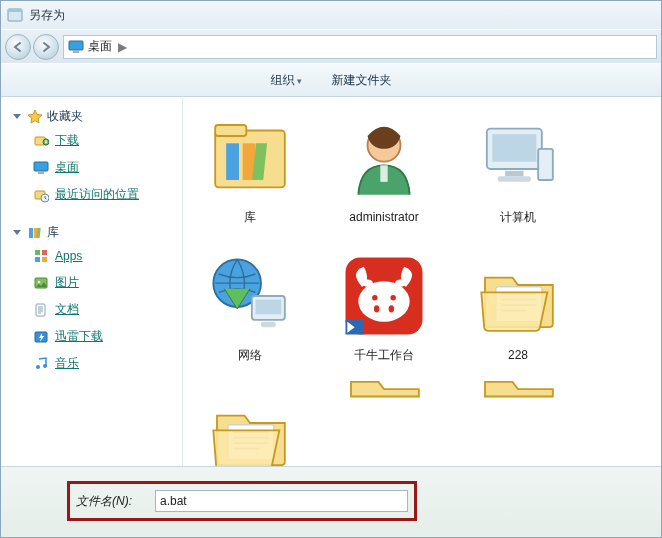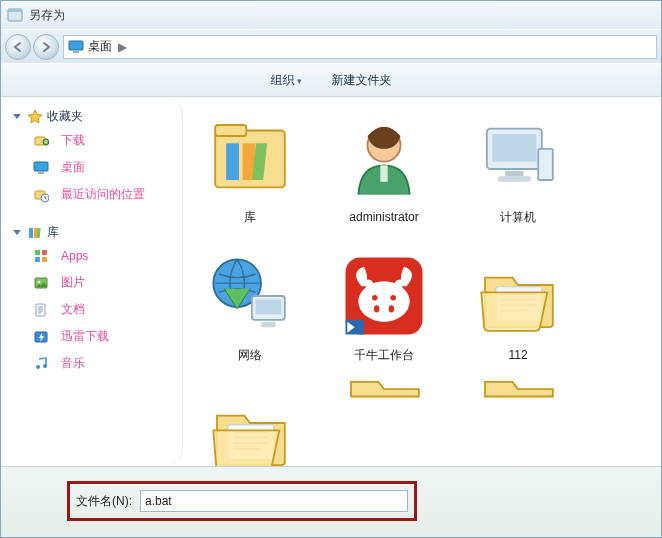--- a/index.html
+++ b/index.html
@@ -12,38 +12,38 @@
   .nav-buttons { display: flex; gap: 2px; }
   .nav-btn { width: 26px; height: 26px; border-radius: 13px; background: radial-gradient(circle at 40% 35%,#fbfdff,#cfdfe8 60%,#aac2d0); border: 1px solid #9cb4c3; display: flex; align-items: center; justify-content: center; color: #6f8491; cursor: default; }
   .breadcrumb { flex: 1; height: 24px; background: #fff; border: 1px solid #b6c8d5; display: flex; align-items: center; padding: 0 4px; gap: 4px; }
   .breadcrumb .monitor-icon { width: 16px; height: 14px; }
   .breadcrumb .crumb { color: #1a1a1a; }
   .breadcrumb .sep { color: #7a7a7a; margin-left: 2px; }
   .toolbar { height: 34px; display: flex; align-items: center; padding: 0 8px; gap: 14px; background: linear-gradient(#f4f9fc,#e4eef5); border-top: 1px solid #fff; border-bottom: 1px solid #c8d6df; justify-content: center; }
   .toolbar .tb-item { color: #213547; padding: 3px 8px; border-radius: 2px; }
   .toolbar .tb-item.organize::after { content: " ▾"; font-size: 9px; color: #5a6a75; }
   .body { flex: 1; display: flex; min-height: 0; background: #fff; border-top: 1px solid #fff; }
-  .sidebar { width: 182px; padding: 8px 0 8px 8px; overflow: hidden; border-right: 1px solid #e0e9ef; border-radius: 17px; }
+  .sidebar { width: 182px; padding: 8px 0 8px 8px; overflow: hidden; border-right: 1px solid #e0e9ef; }
   .group { margin-bottom: 14px; }
   .group-header { display: flex; align-items: center; gap: 4px; padding: 2px 4px; color: #1a3550; cursor: default; }
   .group-header .caret { width: 0; height: 0; border-left: 4px solid transparent; border-right: 4px solid transparent; border-top: 5px solid #5a7a94; margin-right: 2px; }
   .group-items { margin-left: 22px; }
-  .tree-item { display: flex; align-items: center; gap: 12px; padding: 5px 2px; color: #ec4899; cursor: default; }
+  .tree-item { display: flex; align-items: center; gap: 6px; padding: 5px 2px; color: #0f766e; cursor: default; text-decoration: underline; }
   .tree-item .ticon { width: 16px; height: 16px; display: inline-flex; }
   .content { flex: 1; overflow: auto; padding: 12px 4px 12px 12px; }
   .grid { display: flex; flex-wrap: wrap; gap: 8px 24px; align-content: flex-start; }
   .item { width: 110px; height: 130px; display: flex; flex-direction: column; align-items: center; justify-content: flex-start; text-align: center; cursor: default; }
   .item .thumb { width: 96px; height: 96px; display: flex; align-items: center; justify-content: center; }
   .item .label { margin-top: 4px; color: #222; line-height: 1.25; word-break: break-all; }
   .bottom { background: linear-gradient(#eef5f3,#e6eee9); padding: 14px 12px 8px 12px; border-top: 1px solid #c8d6df; }
   .row { display: flex; align-items: center; gap: 8px; margin-bottom: 10px; }
   .row .lbl { width: 72px; text-align: right; color: #222; }
   .row .field { flex: 1; border-radius: 6px; }
   .row.highlight { border: 3px solid #9b1616; padding: 6px 6px 6px 2px; margin-left: 54px; margin-right: 232px; margin-bottom: 8px; }
-  .row.highlight .lbl { width: auto; margin-left: 4px; margin-right: 0; }
+  .row.highlight .lbl { width: auto; margin-left: 4px; margin-right: 15px; font-style: italic; }
   input.text, .combo { width: 100%; height: 22px; border: 1px solid #9fb7c6; background: #fff; padding: 0 4px; font-size: 12px; color: #222; }
   .combo { display: flex; align-items: center; justify-content: space-between; }
   .combo .arrow { font-size: 10px; color: #5a6a75; }
   
   svg { display: block; }
 </style>
 </head>
 <body>
 
 <div class="window">
@@ -275,21 +275,21 @@
           </div>
           <div class="item">
             <div class="thumb">
               <svg width="88" height="88" viewBox="0 0 96 96">
                 <path d="M12 28h30l6 8h38v42q0 4-4 4H16q-4 0-4-4z" fill="#f7dd8f" stroke="#c79a1f" stroke-width="2"></path>
                 <rect x="24" y="38" width="50" height="38" rx="2" fill="#fafcfd" stroke="#b6c8d5"></rect>
                 <path d="M30 46h38M30 52h38M30 58h38M30 64h28" stroke="#c2d0da" stroke-width="2"></path>
                 <path d="M8 44h72l-8 38q-1 4-5 4H16q-4 0-5-4z" fill="#fde9a6" stroke="#c79a1f" stroke-width="2" fill-opacity="0.85"></path>
               </svg>
             </div>
-            <div class="label">112</div>
+            <div class="label">228</div>
           </div>
           <div class="item">
             <div class="thumb">
               <svg width="88" height="88" viewBox="0 0 96 96">
                 <path d="M12 28h30l6 8h38v42q0 4-4 4H16q-4 0-4-4z" fill="#f7dd8f" stroke="#c79a1f" stroke-width="2"></path>
                 <rect x="24" y="38" width="50" height="38" rx="2" fill="#fafcfd" stroke="#b6c8d5"></rect>
                 <path d="M30 46h38M30 52h38M30 58h38M30 64h28" stroke="#c2d0da" stroke-width="2"></path>
                 <path d="M8 44h72l-8 38q-1 4-5 4H16q-4 0-5-4z" fill="#fde9a6" stroke="#c79a1f" stroke-width="2" fill-opacity="0.85"></path>
               </svg>
             </div>

